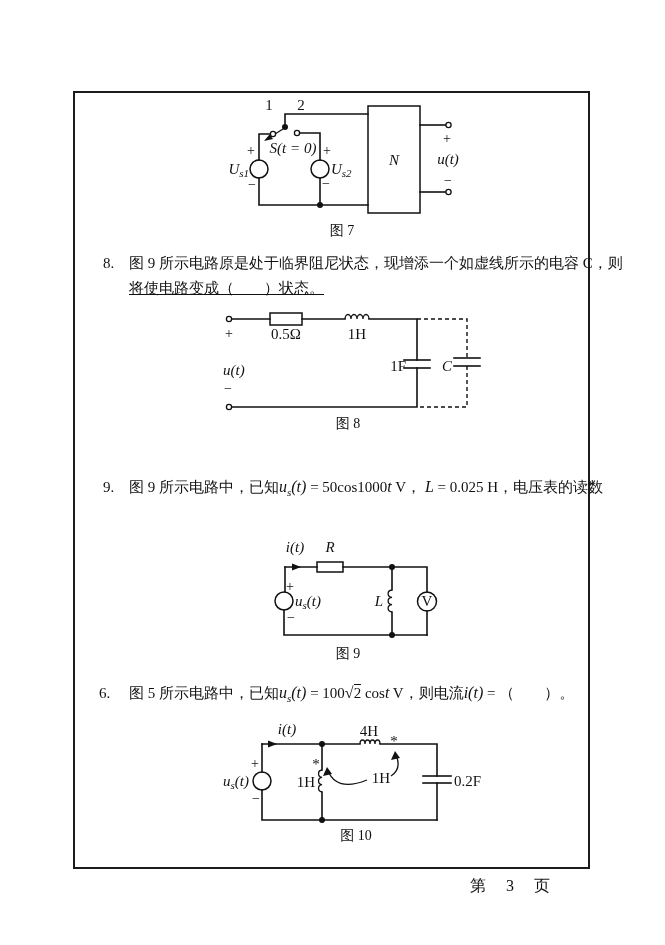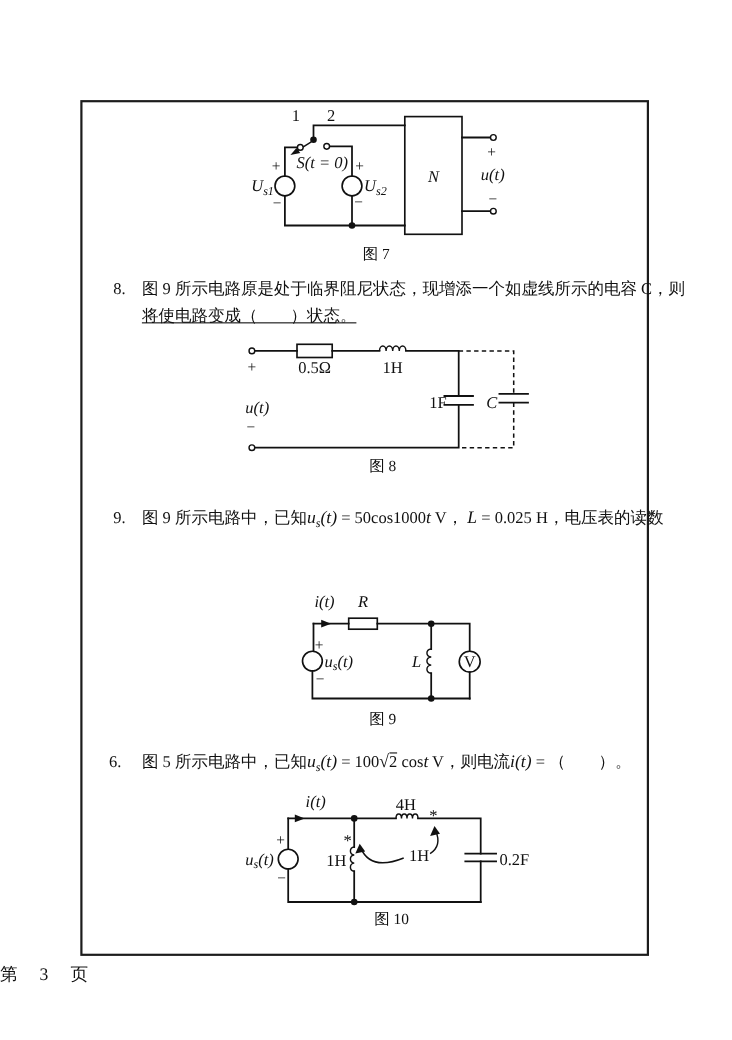--- a/index.html
+++ b/index.html
@@ -5,21 +5,21 @@
   html,body{margin:0;padding:0;}
   .page{position:relative;width:665px;height:945px;background:#ffffff;overflow:hidden;
         font-family:"Liberation Serif","DejaVu Serif",serif;color:#111;}
   .border-box{position:absolute;left:73px;top:91px;width:513px;height:774px;border:2px solid #1c1c1c;}
   .fig{position:absolute;}
   .qline{position:absolute;font-size:15px;line-height:18px;white-space:nowrap;}
   .qnum{display:inline-block;}
   .mi{font-style:italic;font-size:16px;}
   .mi sub{font-size:11px;font-style:italic;}
   .radn{border-top:1.4px solid #111;padding-top:0px;}
-  .footer{position:absolute;left:0;top:876px;width:552px;text-align:left;font-size:16px;letter-spacing:2px;}
+  .footer{position:absolute;left:0;top:876px;width:552px;text-align:right;font-size:16px;letter-spacing:2px;}
   svg .w{stroke:#111;stroke-width:1.6;fill:none;stroke-linecap:square;}
   svg .w2{stroke:#111;stroke-width:1.3;fill:none;}
   svg .d{stroke:#111;stroke-width:1.4;fill:none;stroke-dasharray:4 3;}
   svg .dot{fill:#111;stroke:none;}
   svg .term{fill:#fff;stroke:#111;stroke-width:1.3;}
   svg .src{fill:none;stroke:#111;stroke-width:1.5;}
   svg .ah{fill:#111;stroke:none;}
   svg text{font-family:"Liberation Serif","DejaVu Serif",serif;font-size:15px;fill:#111;}
   svg .it{font-style:italic;}
   svg .cap{font-size:14px;}
@@ -103,21 +103,21 @@
     <text x="19" y="33" text-anchor="middle" class="pm">+</text>
     <text x="13" y="70" class="it" font-size="17">u(t)</text>
     <text x="18" y="88" text-anchor="middle" class="pm">−</text>
     <text x="76" y="34" text-anchor="middle">0.5Ω</text>
     <text x="147" y="34" text-anchor="middle">1H</text>
     <text x="196" y="66" text-anchor="end">1F</text>
     <text x="242" y="66" text-anchor="end" class="it">C</text>
     <text x="138" y="123" text-anchor="middle" class="cap">图 8</text>
   </svg>
 
-  <div class="qline" style="left:103px;top:462px;">
+  <div class="qline" style="left:103px;top:478px;">
     <span class="qnum" style="width:26px;">9.</span><span>图 9 所示电路中，已知</span><span class="mi"><span>u</span><sub>s</sub><span>(t)</span></span><span> = 50cos1000</span><span class="mi">t</span><span> V， </span><span class="mi">L</span><span> = 0.025 H，电压表的读数</span>
   </div>
 
   <svg class="fig" style="left:255px;top:540px;" width="220" height="125" viewBox="0 0 220 125">
     <g>
       <path class="w" d="M30,27 H62"></path>
       <path class="w" d="M88,27 H172 V52"></path>
       <path class="w" d="M137,27 V50"></path>
       <path class="w" d="M137,72 V95"></path>
       <path class="w" d="M172,71 V95"></path>

